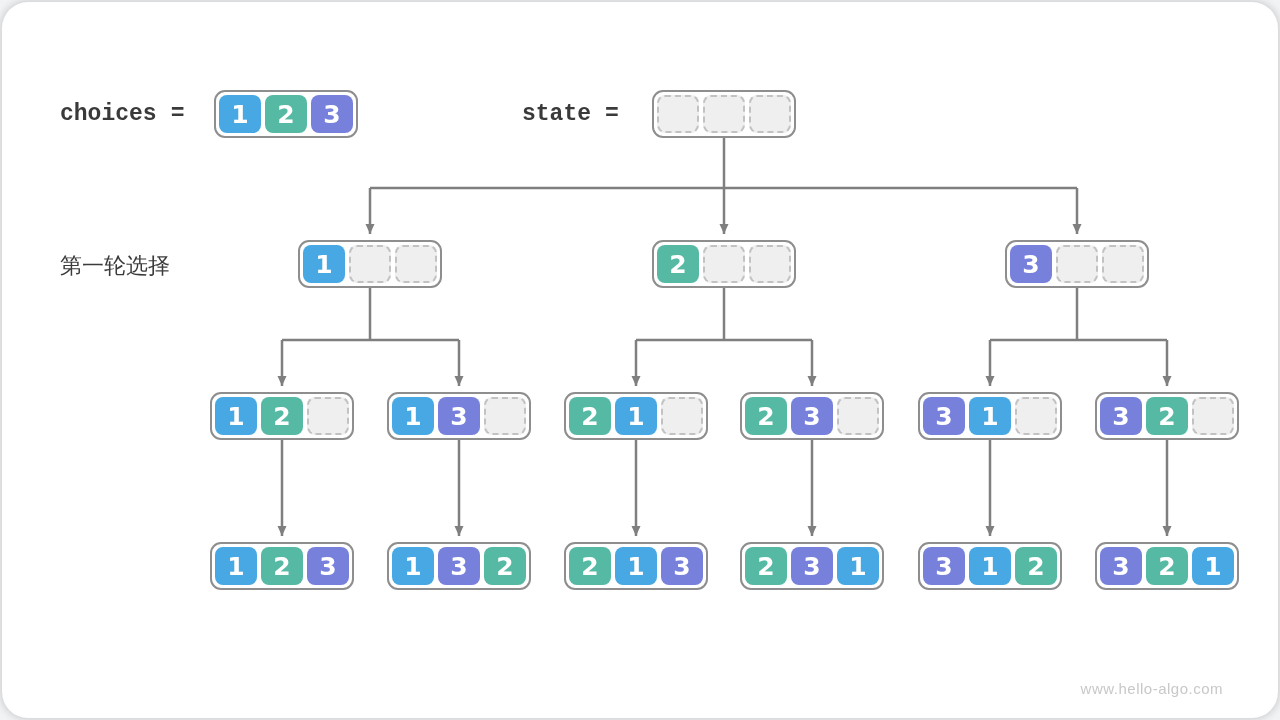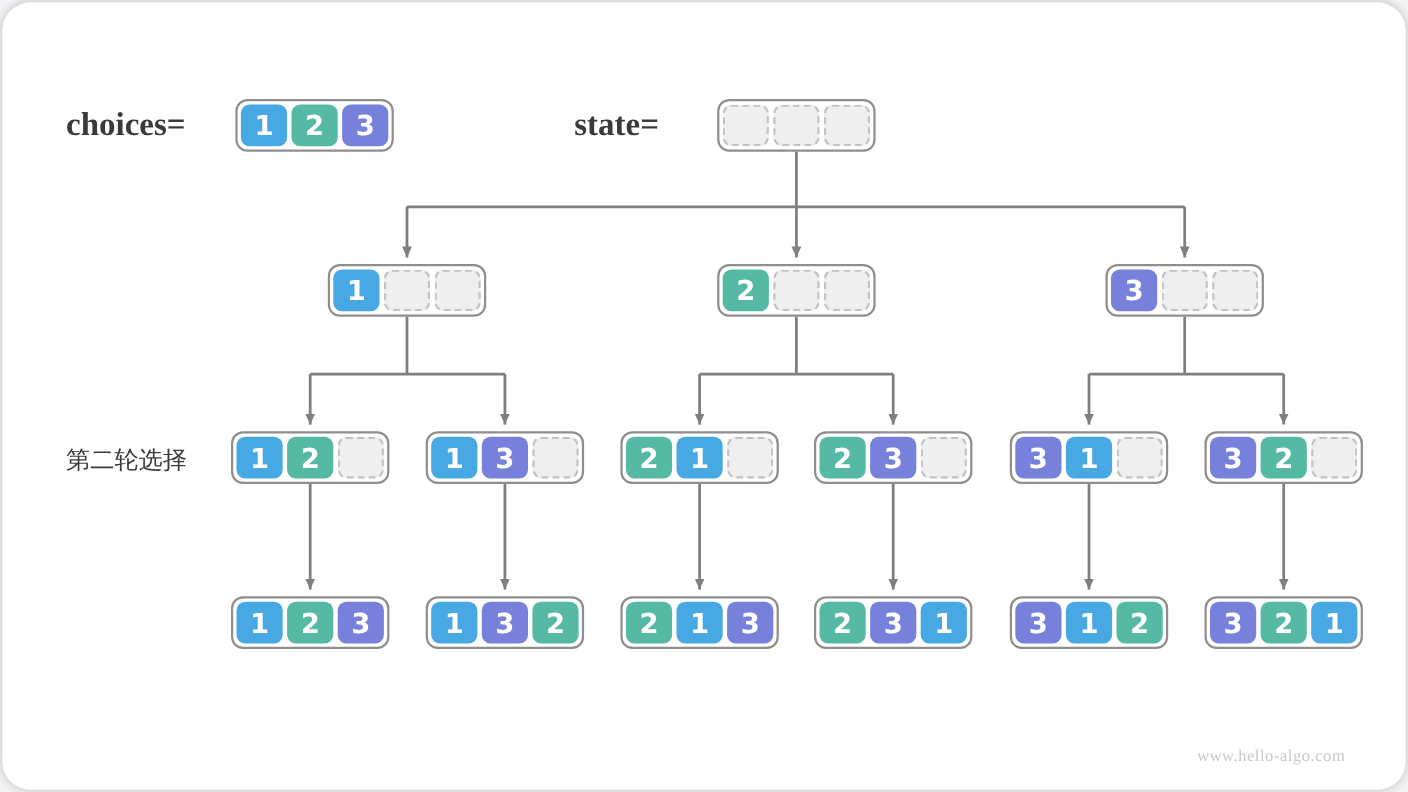--- a/index.html
+++ b/index.html
@@ -22,41 +22,41 @@
   }
   .cell{
     flex:0 0 42px;width:42px;height:38px;box-sizing:border-box;border-radius:8px;
     display:flex;align-items:center;justify-content:center;
   }
   .cell.filled{color:#fff;font:bold 25px "DejaVu Sans",sans-serif;}
   .cell.empty{background:#efefef;border:2px dashed #c2c2c2;}
 
   
   .hdr{
-    position:absolute;top:88px;height:48px;display:flex;align-items:center;gap:0;
-    font-family:Liberation Serif, serif;
-    font-weight:bold;font-size:30px;color:#3a3a3a;
+    position:absolute;top:88px;height:48px;display:flex;align-items:center;gap:14px;
+    font-family:Liberation Mono, monospace;
+    font-weight:bold;font-size:23px;color:#3a3a3a;
   }
   #choices-hdr{left:58px;}
   #state-hdr{left:520px;}
 
   
   .row-label{
     position:absolute;left:58px;width:160px;
     font-size:22px;color:#3b3b3b;font-weight:500;
     font-family:"Liberation Sans",sans-serif;white-space:nowrap;
   }
   #row-label-1{top:249px;}
   #row-label-2{top:401px;}
   #row-label-3{top:551px;}
 
   
   #watermark{
     position:absolute;right:55px;top:678px;
-    font-family:Liberation Serif, serif;
+    font-family:Liberation Sans, sans-serif;
     font-size:15px;color:#c8c8c8;letter-spacing:.5px;
   }
 </style>
 </head>
 <body>
 
 <div id="card">
   <div id="stage">
 
     <svg class="connectors" width="1280" height="720">
@@ -104,21 +104,21 @@
     <div class="hdr" id="choices-hdr">
       <span>choices</span>
       <span>=</span>
     </div>
 
     <div class="hdr" id="state-hdr">
       <span>state</span>
       <span>=</span>
     </div>
 
-    <div class="row-label" id="row-label-2">第二轮选择</div>
+    <div class="row-label" id="row-label-1">第一轮选择</div>
 
     <div id="watermark">www.hello-algo.com</div>
   <div class="arr-box" style="left: 212px; top: 88px;">
         <div class="cell filled" style="background: rgb(71, 168, 227);">1</div>
         <div class="cell filled" style="background: rgb(85, 185, 164);">2</div>
         <div class="cell filled" style="background: rgb(119, 129, 220);">3</div>
       </div>
       <div class="arr-box" style="left: 650px; top: 88px;">
         <div class="cell empty"></div>
         <div class="cell empty"></div>

